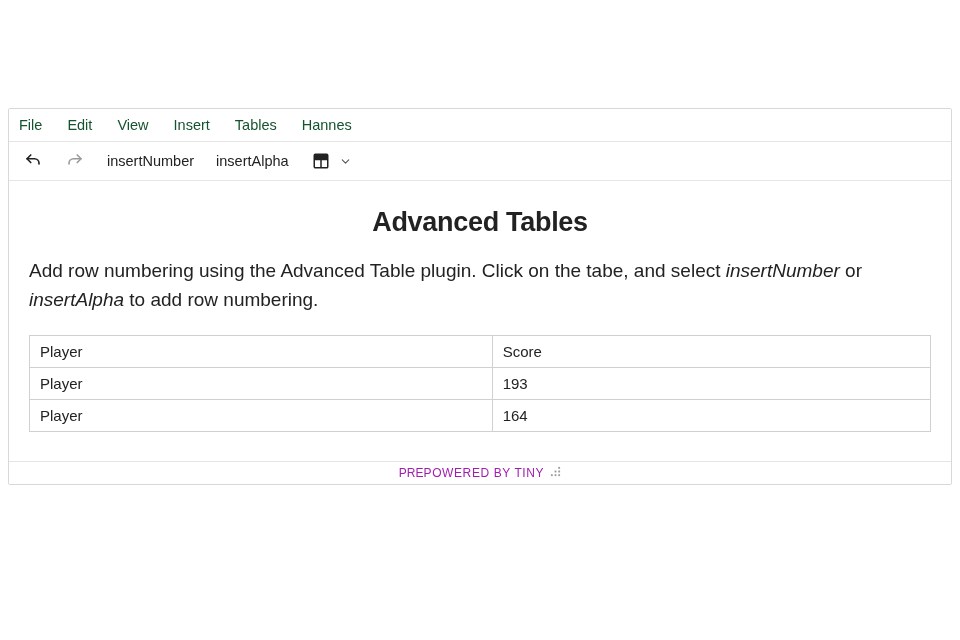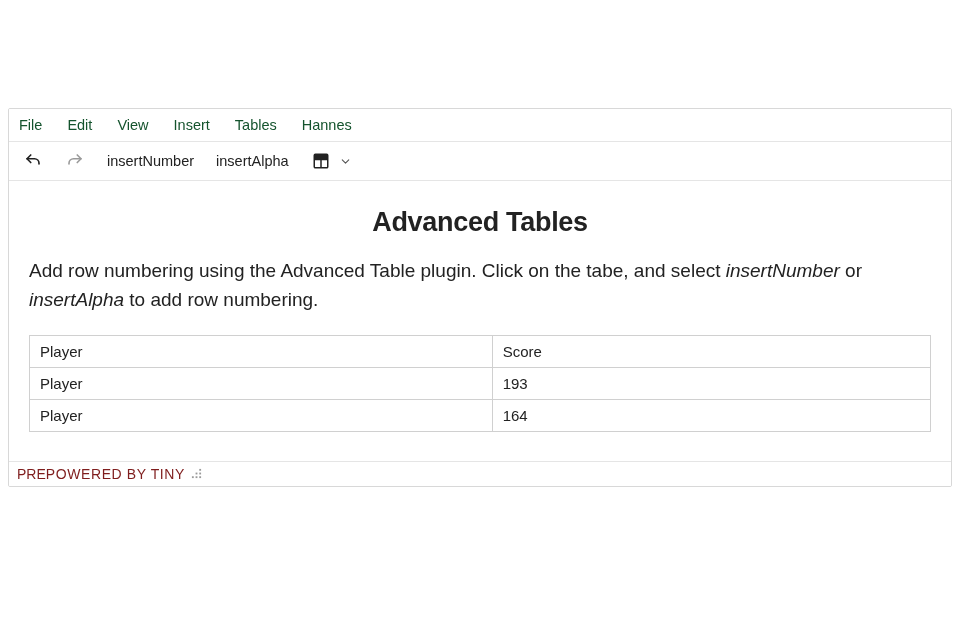--- a/index.html
+++ b/index.html
@@ -56,22 +56,22 @@
     font-size: 15px;
   }
   table.data th, table.data td {
     border: 1px solid #d0d0d0;
     padding: 7px 10px;
     text-align: left;
     vertical-align: middle;
   }
   table.data th { font-weight: 400; }
   .statusbar {
-    display:flex; justify-content:flex-start; align-items:center;
-    font-size:14px; color:#7f1d1d;
+    display:flex; justify-content:center; align-items:center;
+    font-size:12px; color:#a21caf;
     padding:4px 8px;
     border-top:1px solid #e5e5e5;
     background:#fff;
   }
   .statusbar .right { display:flex; align-items:center; gap:6px; letter-spacing:.6px; }
 </style>
 </head>
 <body>
 
 <div class="editor">

